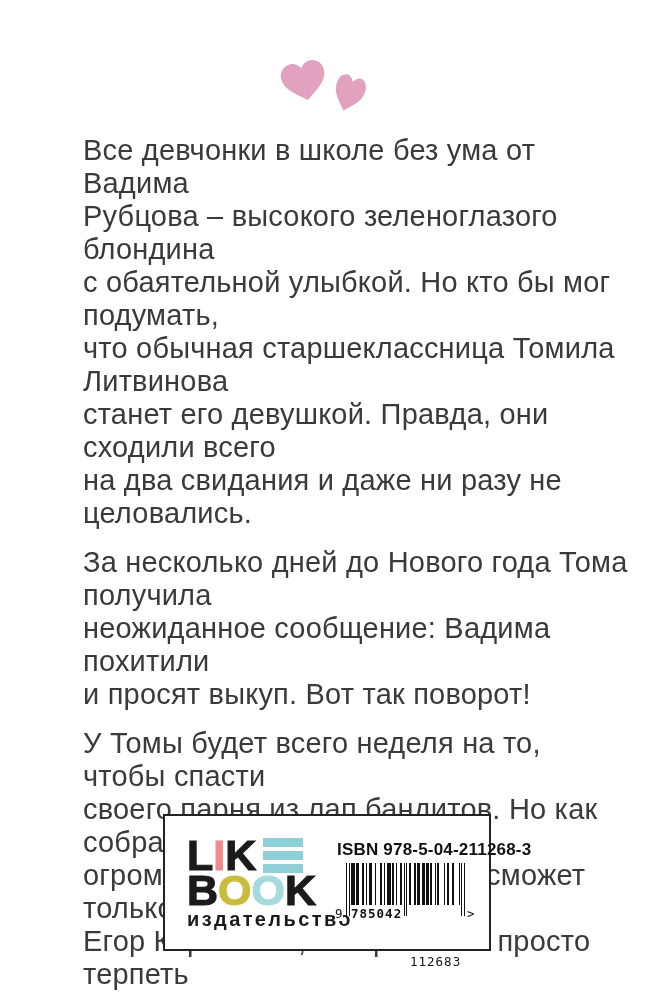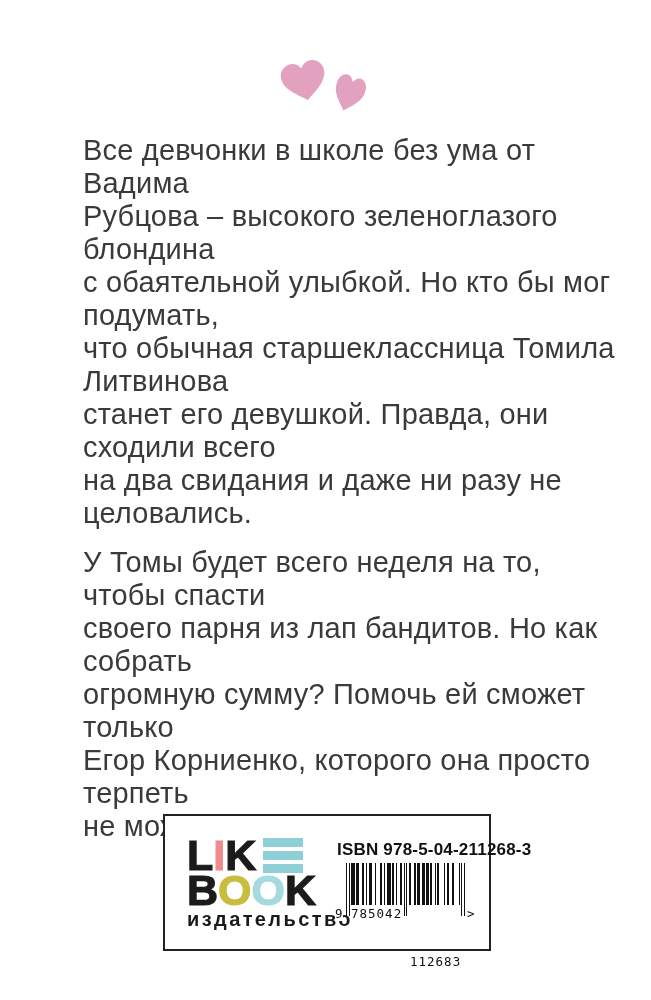--- a/index.html
+++ b/index.html
@@ -38,21 +38,21 @@
               color:#111;white-space:nowrap;}
   .bars-wrap{position:relative;margin-left:9px;margin-top:3px;width:120px;}
   .bars{display:flex;align-items:flex-start;height:53px;}
   .m{width:1.2632px;height:42px;background:transparent;}
   .m.b{background:#111;}
   .m.g{height:53px;}
   .digits{position:relative;height:15px;margin-top:-10px;
           font-family:"DejaVu Sans Mono",monospace;font-size:12.5px;color:#111;}
   .digits span{position:absolute;top:0;background:#fff;}
   .d-first{left:-11px;}
-  .d-left{left:5px;width:50px;text-align:center;letter-spacing:1px;}
+  .d-left{left:5px;width:50px;text-align:center;letter-spacing:1px;font-weight:bold;}
   .d-right{left:64px;width:50px;text-align:center;letter-spacing:1px;margin-top:48px;}
   .d-gt{left:121px;background:transparent;}
 </style>
 </head>
 <body>
 
 <div class="page">
 
   <div class="hearts">
     <svg class="heart heart-left" viewBox="0 0 32 29" preserveAspectRatio="none">
@@ -67,20 +67,23 @@
     </svg>
   </div>
 
   <div class="blurb">
     <p>Все девчонки в школе без ума от Вадима
 Рубцова – высокого зеленоглазого блондина
 с обаятельной улыбкой. Но кто бы мог подумать,
 что обычная старшеклассница Томила Литвинова
 станет его девушкой. Правда, они сходили всего
 на два свидания и даже ни разу не целовались.</p>
+    <p>За несколько дней до Нового года Тома получила
+неожиданное сообщение: Вадима похитили
+и просят выкуп. Вот так поворот!</p>
     <p>У Томы будет всего неделя на то, чтобы спасти
 своего парня из лап бандитов. Но как собрать
 огромную сумму? Помочь ей сможет только
 Егор Корниенко, которого она просто терпеть
 не может.</p>
   </div>
 
   <div class="pub-box">
 
     <div class="logo">

